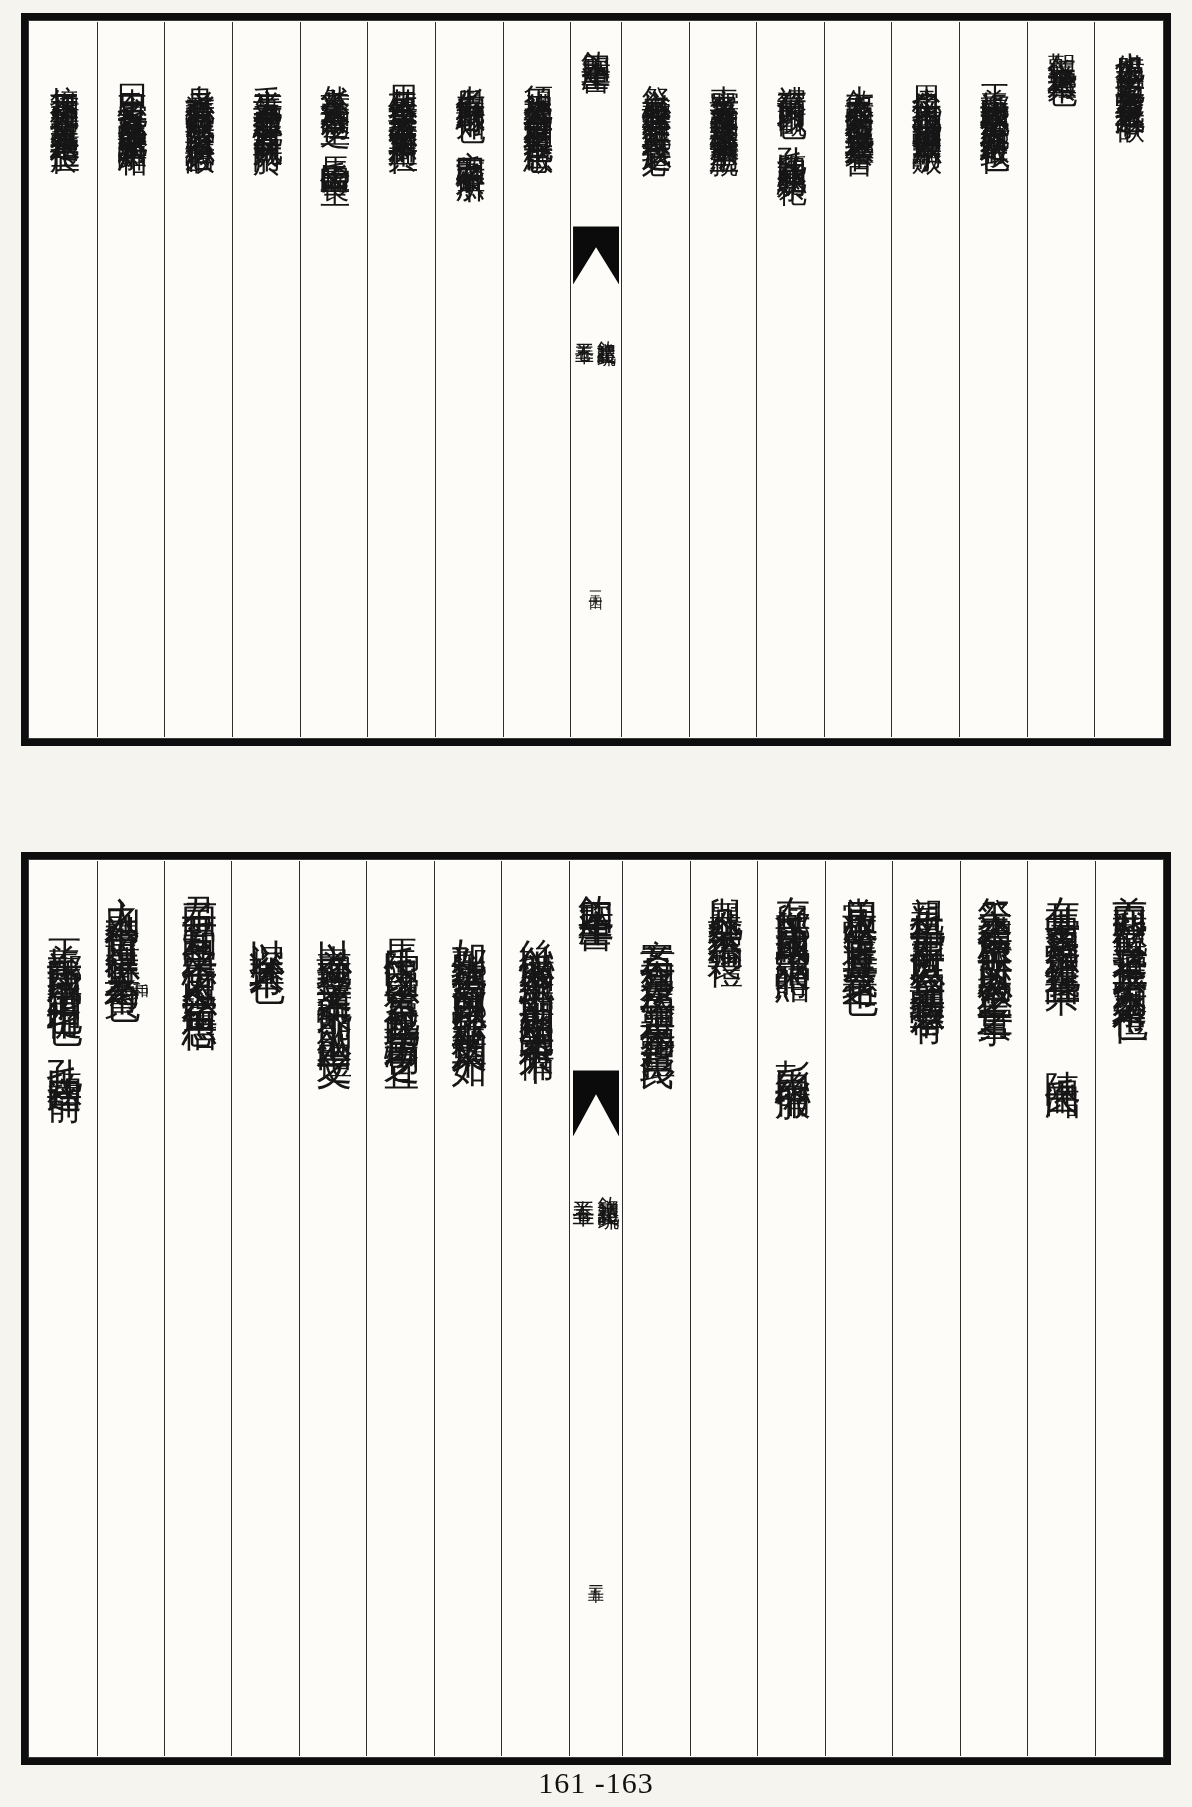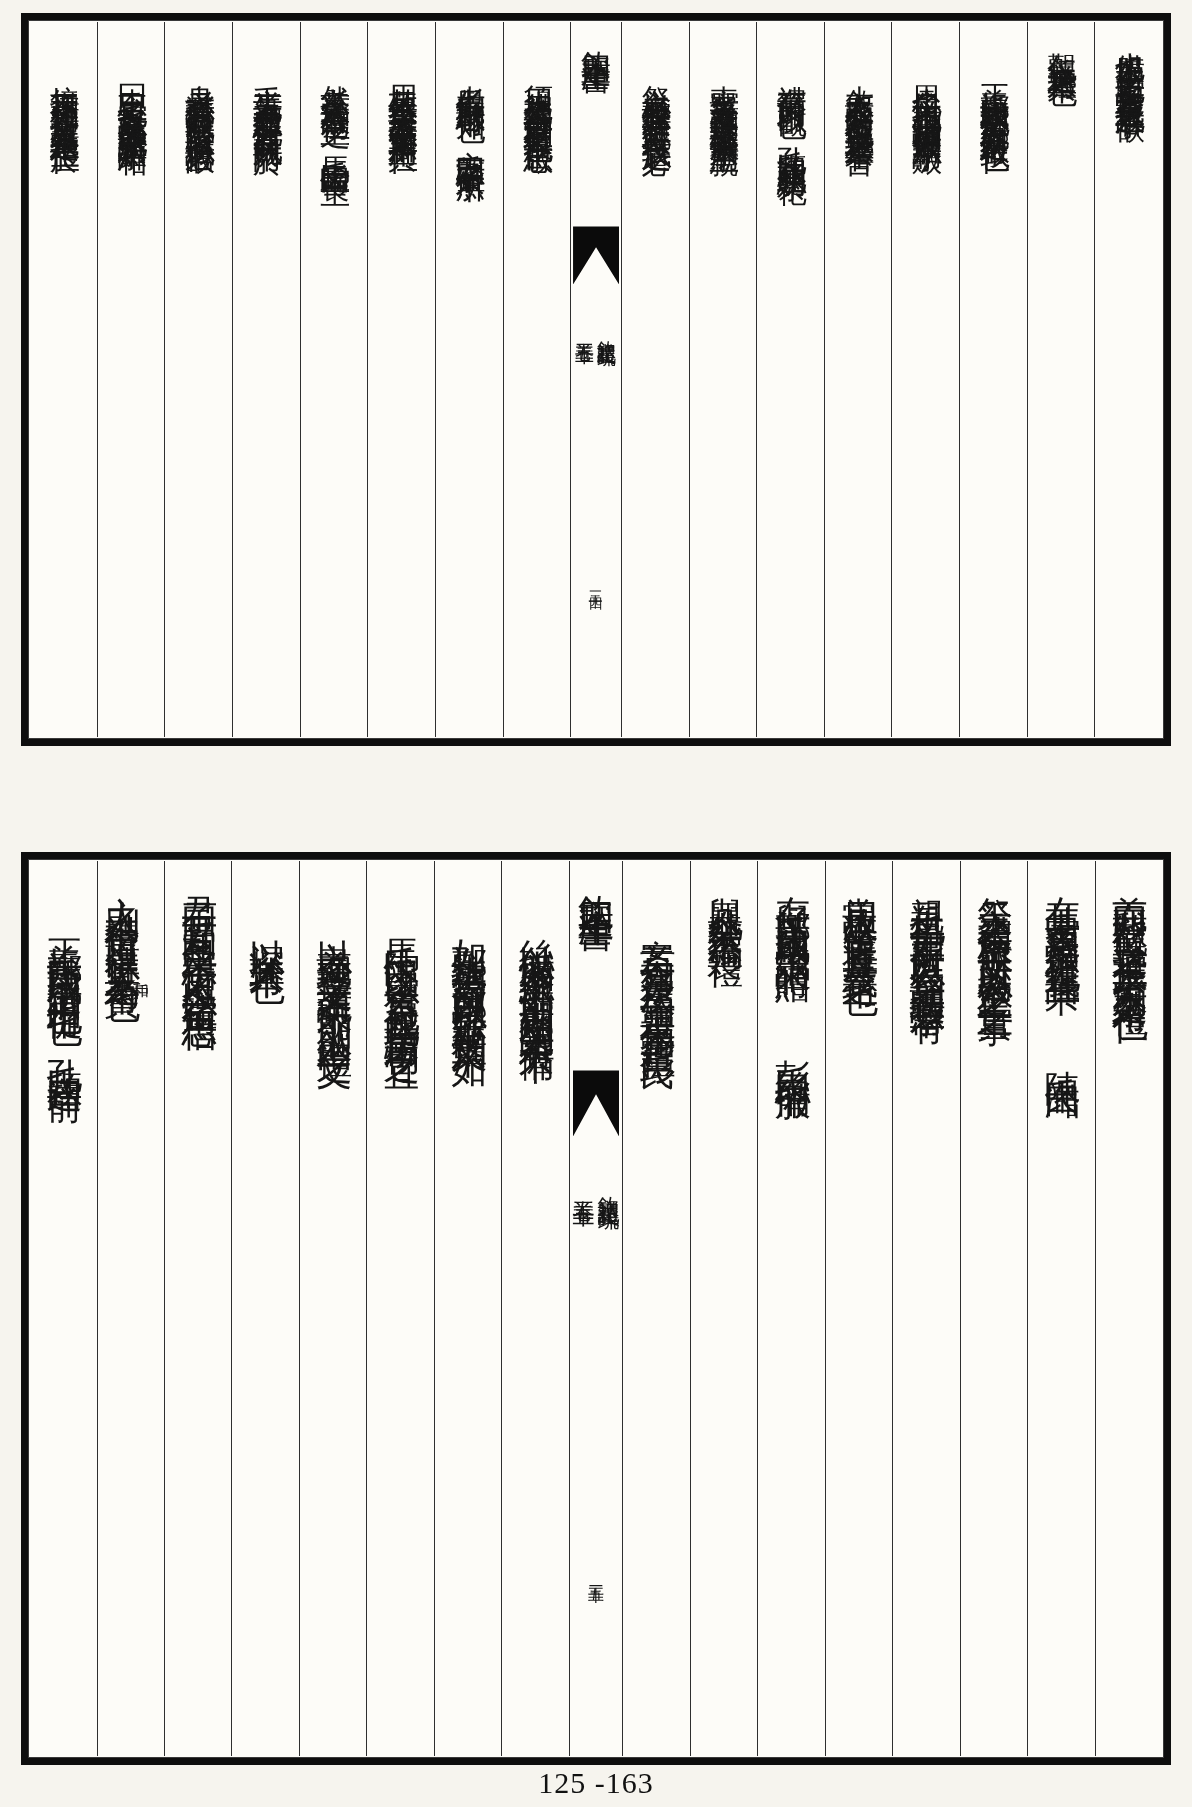--- a/index.html
+++ b/index.html
@@ -133,13 +133,13 @@
       <div class="col"><span>　如鄭注指喪為當而鄭以用幣亦粘喪禮則又不如</span></div>
       <div class="col"><span>　馬氏陳氏泛以賓禮言為允也此章廣言用物之宜</span></div>
       <div class="col"><span>　以盡義理禮之文之説而末一節則欲人由禮之文</span></div>
       <div class="col"><span>　以深探其本也</span></div>
       <div class="col"><span>君子曰甘受和白受采忠信之人可以學禮苟無忠信</span></div>
       <div class="col"><span>之人則禮不虛道是以得其人之為貴也</span><span class="note"><span>和戶</span><span>臥反</span></span></div>
       <div class="col"><span>　正義鄭氏康成曰道猶由也從也　孔氏穎達曰前</span></div>
     </div>
 </div>
 
-<div class="page-num">125 -163</div>
+<div class="page-num">161 -163</div>
 
 </body></html>

